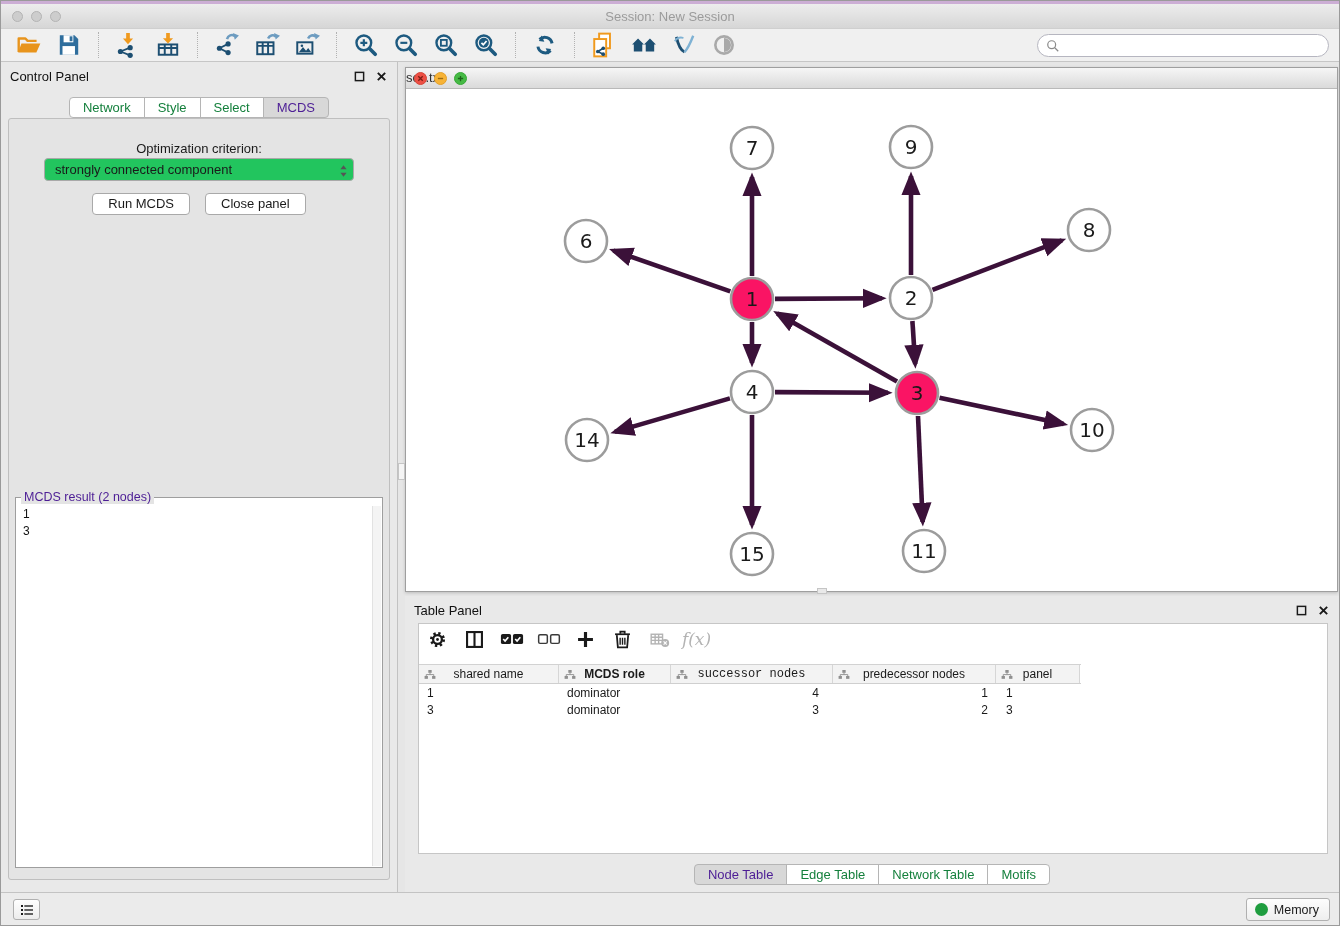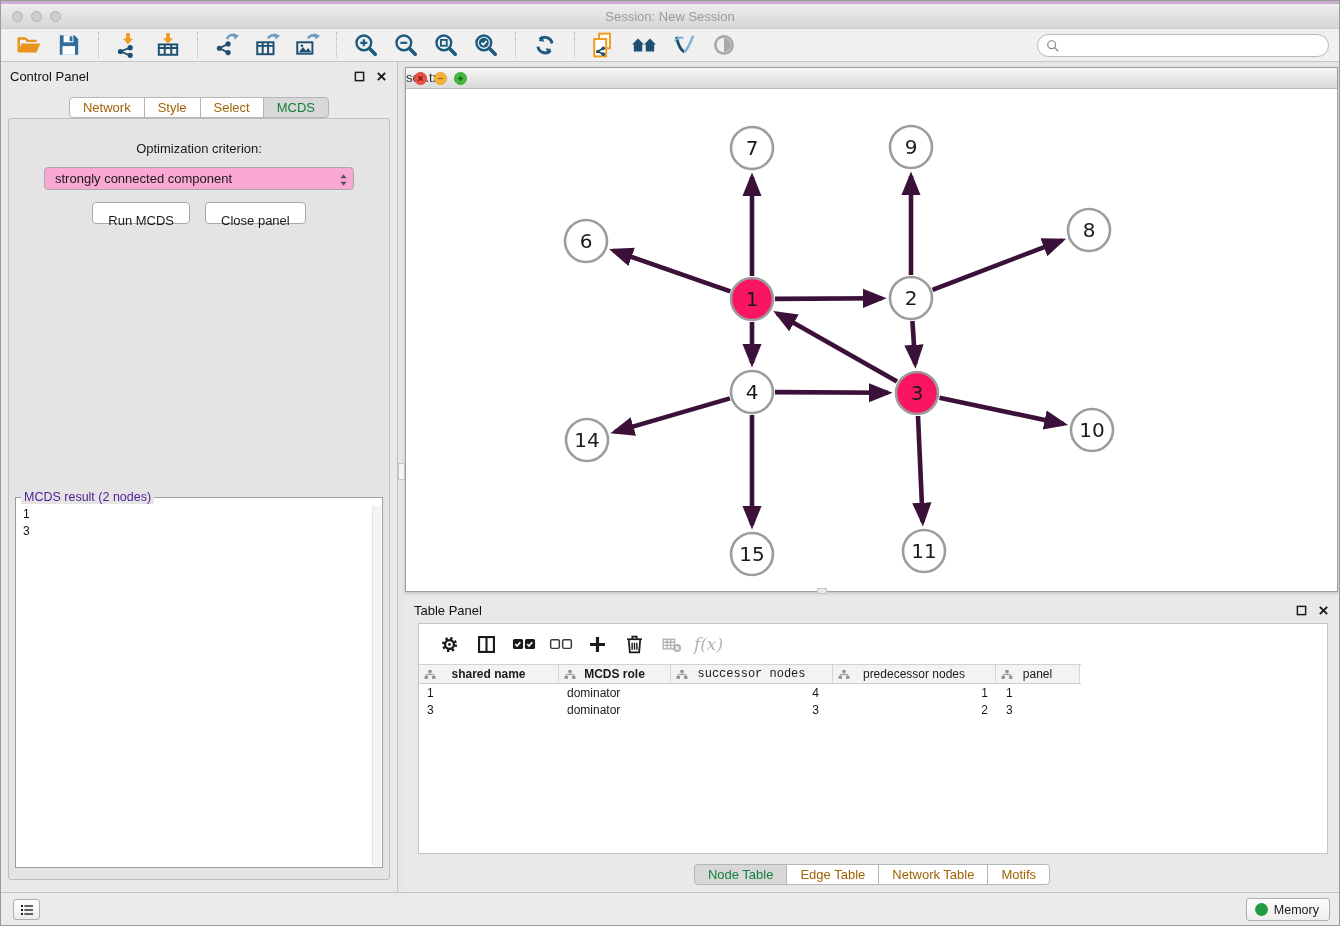--- a/index.html
+++ b/index.html
@@ -21,34 +21,34 @@
   .sep{height:26px;border-left:1px dotted #b2b2b2;margin:0 9px}
   .search{position:absolute;right:10px;top:5px;width:292px;height:23px;background:#fff;
           border:1px solid #b6b6c0;border-radius:12px;display:flex;align-items:center;padding:0 8px;gap:5px}
   .search input{border:none;outline:none;flex:1;font-size:13px;background:transparent;font-family:"Liberation Sans",sans-serif}
   
   .control-panel{position:absolute;left:0;top:61px;width:397px;height:832px;background:#e9e9e9;border-right:1px solid #c2c2c2}
   .panel-title{position:absolute;left:9px;top:7px;font-size:13px;color:#111}
   .panel-icons{position:absolute;right:9px;top:8px;display:flex;gap:9px;align-items:center}
   .ph-btn{width:13px;height:13px;display:flex;align-items:center;justify-content:center}
   .cp-tabs{position:absolute;left:0;right:0;top:35px;display:flex;justify-content:center}
-  .seg{padding:2px 13px;background:#fff;border:1px solid #b5b5b5;font-size:13px;color:#a16207;
+  .seg{padding:2px 13px;background:#fff;border:1px solid #b5b5b5;font-size:13px;color:#15803d;
        height:21px;line-height:16px;cursor:default;white-space:nowrap}
   .seg+.seg{margin-left:-1px}
   .seg:first-child{border-radius:4px 0 0 4px}
   .seg:last-child{border-radius:0 4px 4px 0}
-  .seg.active{background:#d8d8d8;color:#15803d}
+  .seg.active{background:#d8d8d8;color:#4c1d95}
   .cp-body{position:absolute;left:7px;right:7px;top:56px;bottom:14px;background:#e4e4e4;
            border:1px solid #bfbfbf;border-radius:3px}
   .opt-label{margin-top:22px;text-align:center;font-size:13px}
-  .dropdown{width:310px;height:23px;margin:11px auto 0;background:#f9a8d4;border:1px solid #a9a9a9;
+  .dropdown{width:310px;height:23px;margin:2px auto 0;background:#22c55e;border:1px solid #a9a9a9;
             border-radius:4px;position:relative;line-height:21px;padding-left:10px;font-size:13px}
   .dd-stepper{position:absolute;right:5px;top:4px}
   .btn-row{display:flex;justify-content:center;gap:15px;margin-top:12px}
-  .btn{height:22px;padding:8px 15px;background:#fff;border:1px solid #a9a9a9;border-radius:4px;
+  .btn{height:22px;padding:0 15px;background:#fff;border:1px solid #a9a9a9;border-radius:4px;
        line-height:20px;font-size:13px;cursor:default}
   .result-group{position:absolute;left:6px;right:6px;top:378px;bottom:11px;border:1px solid #9e9e9e;background:#fff}
   .result-legend{position:absolute;top:-8px;left:5px;background:#e4e4e4;padding:0 3px;font-size:12.5px;color:#4c1d95}
   .result-text{position:absolute;left:2px;right:12px;top:8px;bottom:2px;padding:0 5px;
                font-size:12px;line-height:17px;white-space:pre;overflow:hidden;color:#111}
   .vtrack{position:absolute;right:1px;top:8px;bottom:1px;width:9px;background:#f4f4f4;border-left:1px solid #e2e2e2}
   
   .v-handle{position:absolute;left:397px;top:462px;width:7px;height:17px;background:#f5f5f5;border:1px solid #c5c5c5;z-index:4}
   .h-handle{position:absolute;left:816px;top:587px;width:10px;height:6px;background:#e9e9e9;border:1px solid #c5c5c5;z-index:4}
   
@@ -59,21 +59,21 @@
   .light{width:13px;height:13px;border-radius:50%;display:flex;align-items:center;justify-content:center}
   .light.red{background:#ed5045;border:1px solid #d64437}
   .light.yellow{background:#f7b336;border:1px solid #e3a02b}
   .light.green{background:#46ba45;border:1px solid #36a936}
   .net-title{line-height:20px;font-size:13px;color:#2e2e2e}
   .net-canvas{position:absolute;left:0;top:21px;right:0;bottom:0;background:#fff}
   .net-canvas svg{width:100%;height:100%}
   
   .table-panel{position:absolute;left:404px;top:595px;right:0;height:298px;background:#e9e9e9}
   .tp-box{position:absolute;left:13px;top:27px;width:910px;height:231px;background:#fff;border:1px solid #c6c6c6}
-  .tp-toolbar{height:40px;display:flex;align-items:center;padding-left:12px}
+  .tp-toolbar{height:40px;display:flex;}
   .tp-btn{width:37px;height:30px;display:flex;align-items:center;justify-content:center;cursor:default}
   .fx-label{font-family:"DejaVu Serif",serif;font-style:italic;color:#b3b3b3;font-size:17px}
   .tp-head{display:flex;height:20px;width:662px;border-top:1px solid #d2d2d2;border-bottom:1px solid #cfcfcf}
   .th{position:relative;display:flex;align-items:center;justify-content:center;border-right:1px solid #d6d6d6;
       background:#f3f3f3;font-size:12px;color:#1a1a1a}
   .th .tree{position:absolute;left:5px;top:5px}
   .tr{display:flex;height:17px;align-items:center;font-size:12px}
   .td{overflow:hidden;white-space:nowrap}
   .al{text-align:left;padding-left:8px}
   .ar{text-align:right;padding-right:14px}
@@ -451,21 +451,21 @@
               </g>
               <circle cx="18.5" cy="16" r="4.5" fill="#b3b3b3"></circle>
               <path d="M16.7 14.2l3.6 3.6M20.3 14.2l-3.6 3.6" stroke="#fff" stroke-width="1.4"></path>
             </svg>
           </div>
           <div class="tp-btn">
             <span class="fx-label">f(x)</span>
           </div>
         </div>
       <div class="tp-head">
-          <div class="th" style="width: 140px; font-weight: bold;">
+          <div class="th" style="width: 140px;">
             <svg class="tree" viewBox="0 0 14 12" width="12" height="10">
               <g fill="#8f8f8f">
                 <rect x="5" y="0" width="4" height="3.4"></rect>
                 <rect x="0.5" y="7.2" width="4" height="3.4"></rect>
                 <rect x="9.5" y="7.2" width="4" height="3.4"></rect>
               </g>
               <path d="M7 3.4v2.1M2.5 7.2V5.5h9v1.7" stroke="#8f8f8f" fill="none" stroke-width="1.1"></path>
             </svg>
             <span>shared name</span>
           </div>

